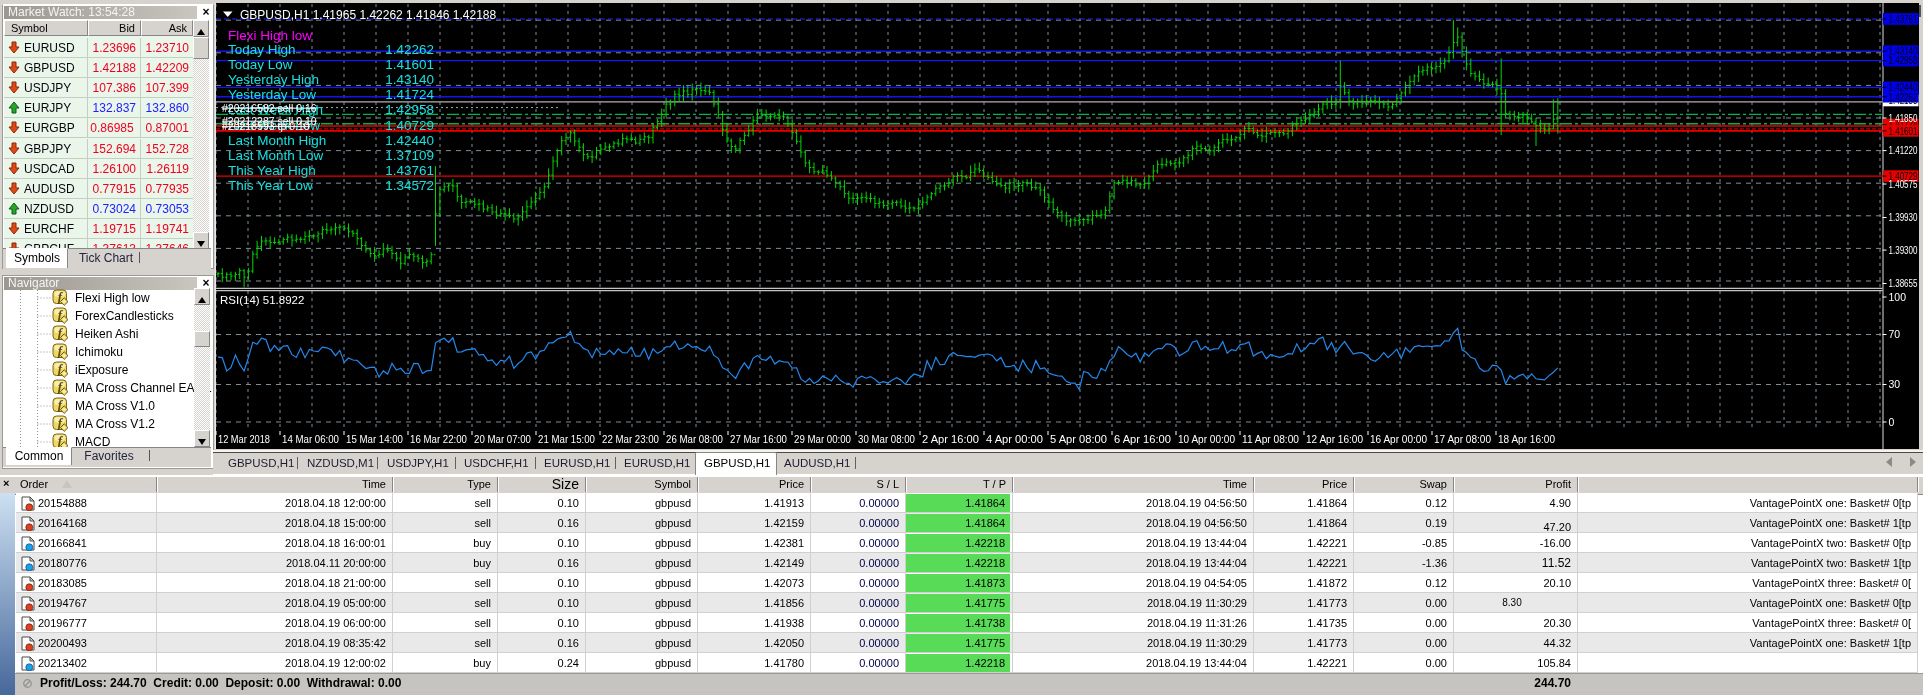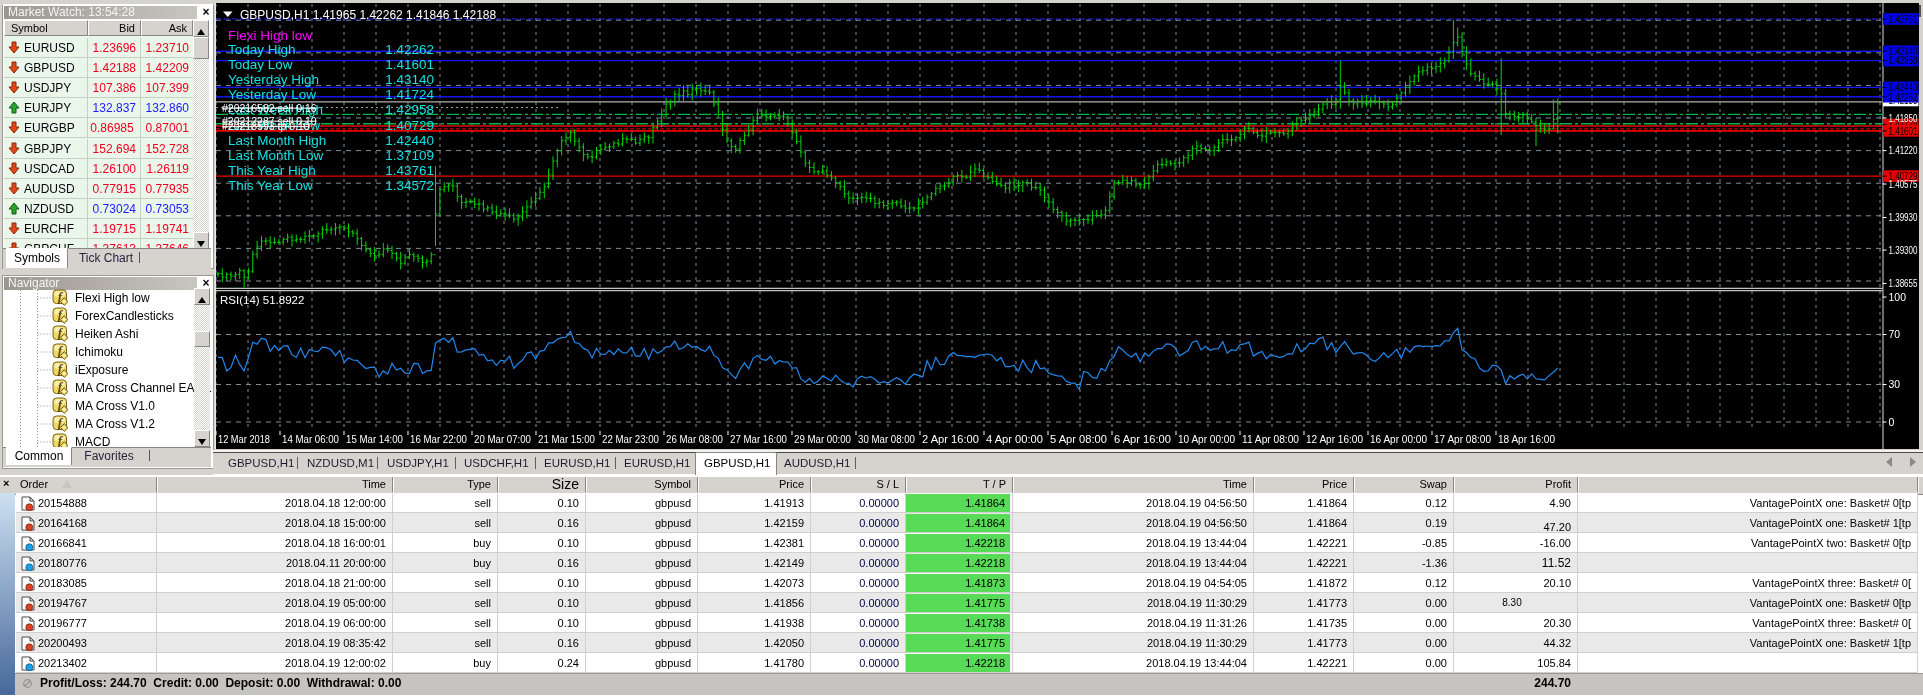--- a/index.html
+++ b/index.html
@@ -526,20 +526,21 @@
 <div style="position:absolute;left:392px;top:78px;width:99px;height:20px;font-size:11px;line-height:20px;color:#000;text-align:right">buy</div>
 <div style="position:absolute;left:497px;top:78px;width:82px;height:20px;font-size:11px;line-height:20px;color:#000;text-align:right">0.16</div>
 <div style="position:absolute;left:585px;top:78px;width:106px;height:20px;font-size:11px;line-height:20px;color:#000;text-align:right">gbpusd</div>
 <div style="position:absolute;left:697px;top:78px;width:107px;height:20px;font-size:11px;line-height:20px;color:#000;text-align:right">1.42149</div>
 <div style="position:absolute;left:810px;top:78px;width:89px;height:20px;font-size:11px;line-height:20px;color:#000048;text-align:right">0.00000</div>
 <div style="position:absolute;left:906px;top:79px;width:104px;height:18px;background:#58dc58;font-size:11px;line-height:18px;color:#000;text-align:right;padding-right:5px;box-sizing:border-box">1.42218</div>
 <div style="position:absolute;left:1012px;top:78px;width:235px;height:20px;font-size:11px;line-height:20px;color:#000;text-align:right">2018.04.19 13:44:04</div>
 <div style="position:absolute;left:1253px;top:78px;width:94px;height:20px;font-size:11px;line-height:20px;color:#000;text-align:right">1.42221</div>
 <div style="position:absolute;left:1353px;top:78px;width:94px;height:20px;font-size:11px;line-height:20px;color:#000;text-align:right">-1.36</div>
 <div style="position:absolute;left:1453px;top:78px;width:118px;height:20px;font-size:12px;line-height:20px;color:#000;text-align:right">11.52</div>
+<div style="position:absolute;left:1577px;top:78px;width:334px;height:20px;font-size:11px;line-height:20px;color:#000;text-align:right">VantagePointX two: Basket# 1[tp</div>
 <div style="position:absolute;left:156px;top:78px;width:1px;height:20px;background:#d0d0d0"></div>
 <div style="position:absolute;left:392px;top:78px;width:1px;height:20px;background:#d0d0d0"></div>
 <div style="position:absolute;left:497px;top:78px;width:1px;height:20px;background:#d0d0d0"></div>
 <div style="position:absolute;left:585px;top:78px;width:1px;height:20px;background:#d0d0d0"></div>
 <div style="position:absolute;left:697px;top:78px;width:1px;height:20px;background:#d0d0d0"></div>
 <div style="position:absolute;left:810px;top:78px;width:1px;height:20px;background:#d0d0d0"></div>
 <div style="position:absolute;left:905px;top:78px;width:1px;height:20px;background:#d0d0d0"></div>
 <div style="position:absolute;left:1012px;top:78px;width:1px;height:20px;background:#d0d0d0"></div>
 <div style="position:absolute;left:1253px;top:78px;width:1px;height:20px;background:#d0d0d0"></div>
 <div style="position:absolute;left:1353px;top:78px;width:1px;height:20px;background:#d0d0d0"></div>

